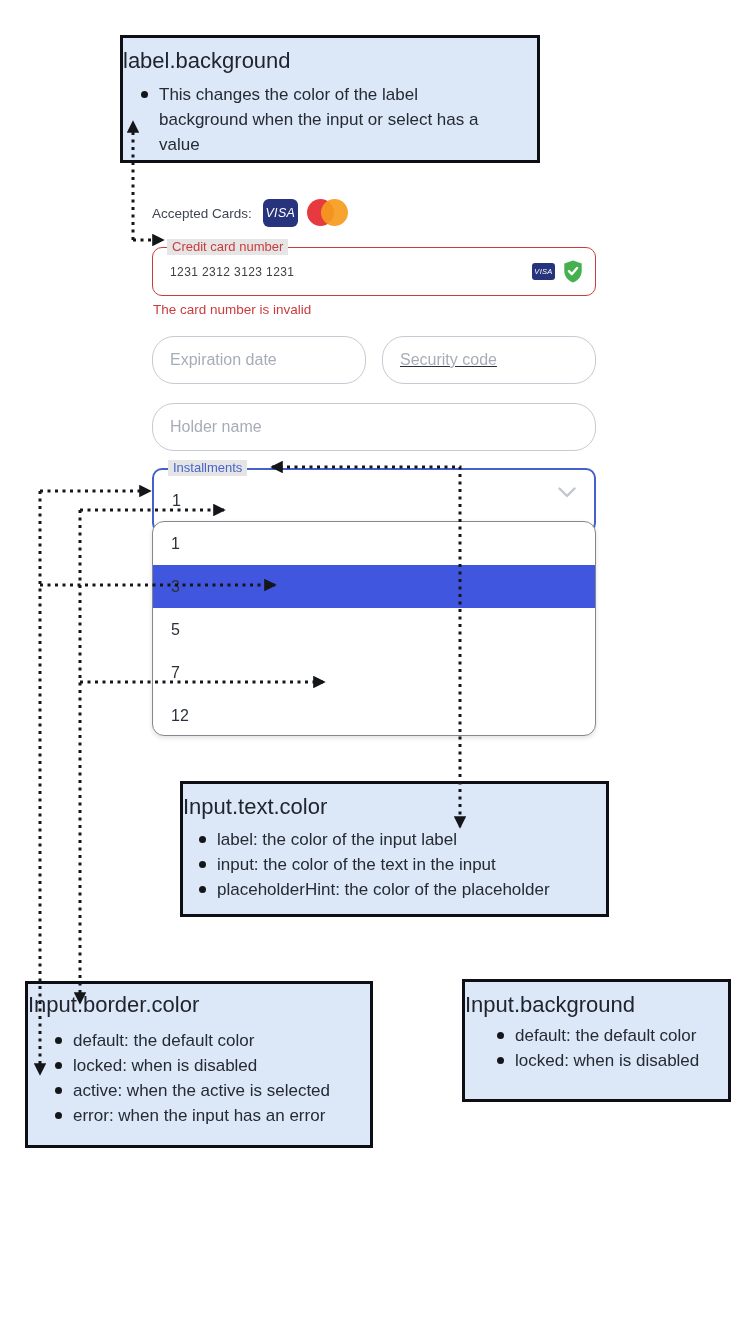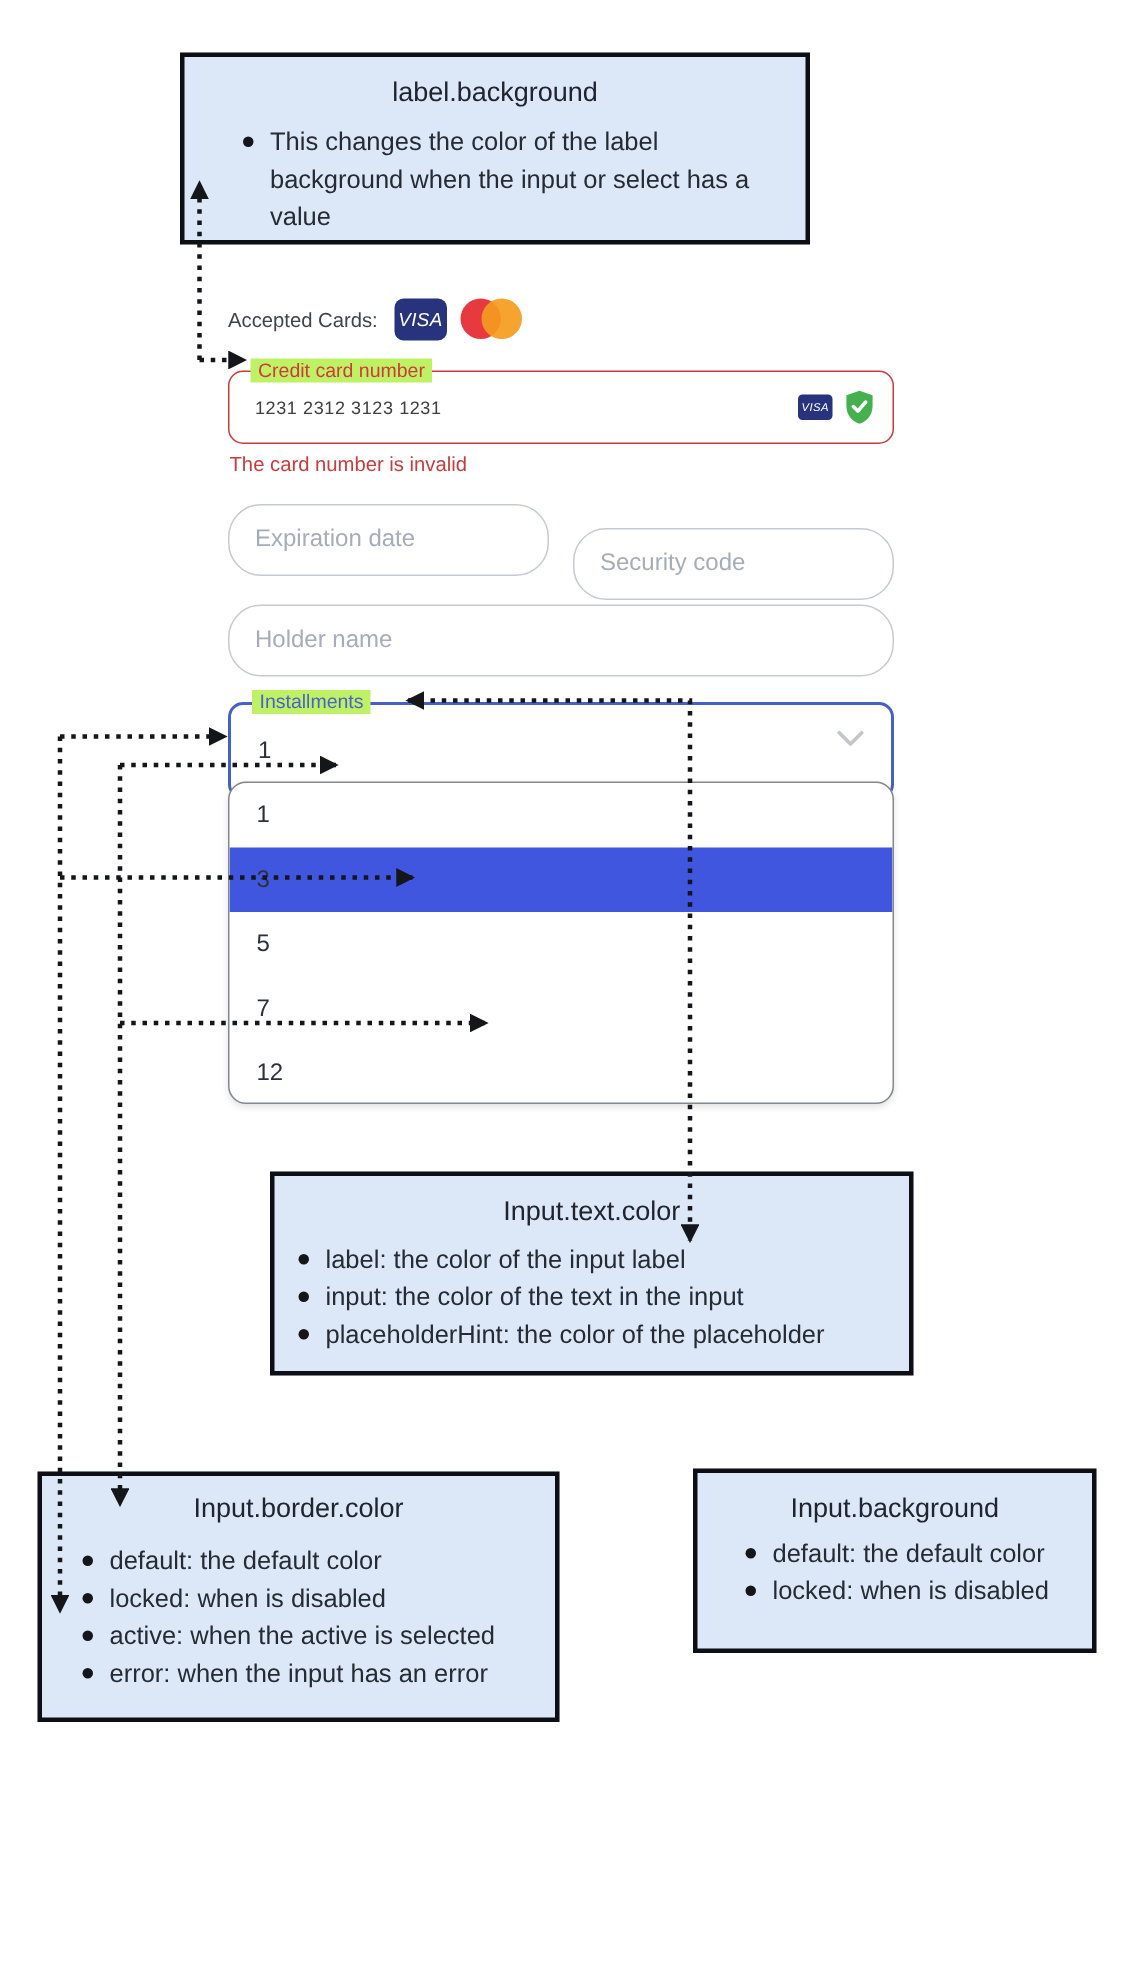--- a/index.html
+++ b/index.html
@@ -1,26 +1,26 @@
 <!DOCTYPE html>
 <html><head>
 <meta charset="utf-8">
 <style>
   html,body{margin:0;padding:0;background:#fff;}
   .canvas{position:relative;width:750px;height:1324px;background:#ffffff;overflow:hidden;
           font-family:"Liberation Sans","DejaVu Sans",sans-serif;color:#2b313c;}
 
   
   .callout{position:absolute;background:#dce8f7;border:3px solid #0d0f14;box-sizing:border-box;}
-  .co-title{text-align:center;font-size:18px;line-height:26px;color:#20242e;padding-top:10px;}
+  .co-title{text-align:left;font-size:22px;line-height:26px;color:#20242e;padding-top:10px;}
   .callout ul{margin:8px 0 0;padding:0;list-style:none;}
   .callout li{position:relative;font-size:17px;line-height:25px;color:#252a33;padding-left:20px;}
   .callout li::before{content:"";position:absolute;left:2px;top:9px;width:7px;height:7px;border-radius:50%;background:#14161a;}
   #co-label-bg{left:120px;top:35px;width:420px;height:128px;}
-  #co-label-bg ul{padding-left:37px;}
+  #co-label-bg ul{padding-left:16px;}
   #co-label-bg li{width:352px;}
   #co-text-color{left:180px;top:781px;width:429px;height:136px;}
   #co-text-color ul{padding-left:14px;margin-top:7px;}
   #co-border-color{left:25px;top:981px;width:348px;height:167px;}
   #co-border-color .co-title{padding-top:8px;}
   #co-border-color ul{padding-left:25px;margin-top:10px;}
   #co-background{left:462px;top:979px;width:269px;height:123px;}
   #co-background .co-title{}
   #co-background ul{padding-left:30px;margin-top:5px;}
 
@@ -32,21 +32,21 @@
   .visa-badge.big{width:35px;height:28px;font-size:12.5px;margin-left:11px;}
   .mc-icon{position:relative;width:42px;height:28px;margin-left:4px;}
   .mc-icon .c1{position:absolute;left:5px;top:0;width:27px;height:27px;border-radius:50%;background:#e63a40;}
   .mc-icon .c2{position:absolute;left:19px;top:0;width:27px;height:27px;border-radius:50%;background:#f59b1e;opacity:.92;}
 
   
   .tinput{position:absolute;box-sizing:border-box;border:1.5px solid #c6cad2;border-radius:22px;background:#fff;
           font-family:"Liberation Sans","DejaVu Sans",sans-serif;font-size:16px;color:#2b313c;padding:0 0 0 17px;outline:none;}
   .tinput::placeholder{color:#a7adb8;opacity:1;}
   .field{position:absolute;box-sizing:border-box;border-radius:10px;background:#fff;}
-  .flabel{position:absolute;top:-9px;left:14px;background:#bef264;padding:0 5px;font-size:13px;line-height:16px;white-space:nowrap;}
+  .flabel{position:absolute;top:-9px;left:14px;background:#e5e5e5;padding:0 5px;font-size:13px;line-height:16px;white-space:nowrap;}
   #cc-field{left:152px;top:247px;width:444px;height:49px;border:1.5px solid #cc3b3c;}
   #cc-field .flabel{color:#cc3b3c;}
   #cc-field input{position:absolute;left:0;top:0;width:360px;height:100%;border:none;background:transparent;
                   font-family:"Liberation Sans","DejaVu Sans",sans-serif;font-size:12px;letter-spacing:.4px;color:#404040;padding:0 0 0 17px;outline:none;}
   .visa-badge.small{position:absolute;right:40px;top:15px;width:23px;height:17px;font-size:7.5px;border-radius:3px;}
   .check-shield{position:absolute;right:11px;top:11px;}
   .error-text{position:absolute;left:153px;top:302px;font-size:13.5px;color:#cc3b3c;}
 
   #sel-field{left:152px;top:468px;width:444px;height:65px;border:2px solid #4560c8;}
   #sel-field .flabel{color:#4763cb;top:-10px;}
@@ -89,21 +89,21 @@
     <input type="text" value="1231 2312 3123 1231" style="">
     <span class="visa-badge small">VISA</span>
     <svg class="check-shield" width="22" height="25" viewBox="0 0 24 26">
       <path d="M12 1 L21.5 4.2 V12 C21.5 18.8 17.3 23.2 12 25 C6.7 23.2 2.5 18.8 2.5 12 V4.2 Z" fill="#45b14e"></path>
       <path d="M7.5 12.5 L10.8 15.8 L16.5 9.2" fill="none" stroke="#fff" stroke-width="2.6" stroke-linecap="round" stroke-linejoin="round"></path>
     </svg>
   </div>
   <div class="error-text">The card number is invalid</div>
 
   <input class="tinput" style="left: 152px; top: 336px; width: 214px; height: 48px;" type="text" placeholder="Expiration date">
-  <input class="tinput" style="left: 382px; top: 352px; width: 214px; height: 48px;" type="text" placeholder="Security code">
+  <input class="tinput" style="left: 382px; top: 336px; width: 214px; height: 48px; text-decoration: underline;" type="text" placeholder="Security code">
   <input class="tinput" style="left: 152px; top: 403px; width: 444px; height: 48px;" type="text" placeholder="Holder name">
 
   <div class="field" id="sel-field">
     <span class="flabel">Installments</span>
     <span class="sel-value">1</span>
     <svg class="chevron" width="18" height="11" viewBox="0 0 18 11">
       <path d="M1.5 1.5 L9 9 L16.5 1.5" fill="none" stroke="#c2c6cc" stroke-width="2.4" stroke-linecap="round" stroke-linejoin="round"></path>
     </svg>
   </div>
 

